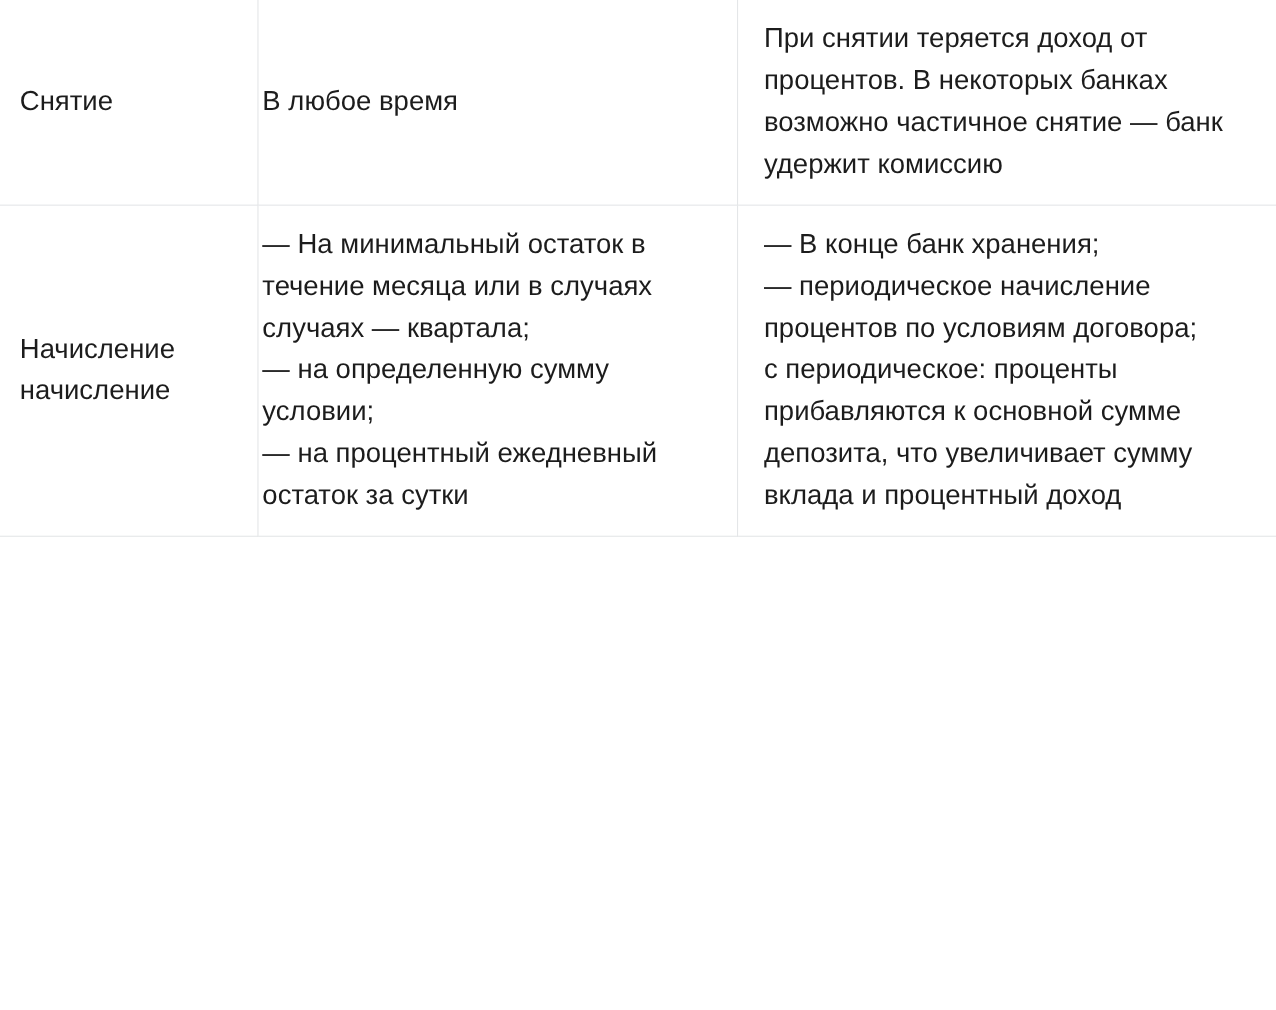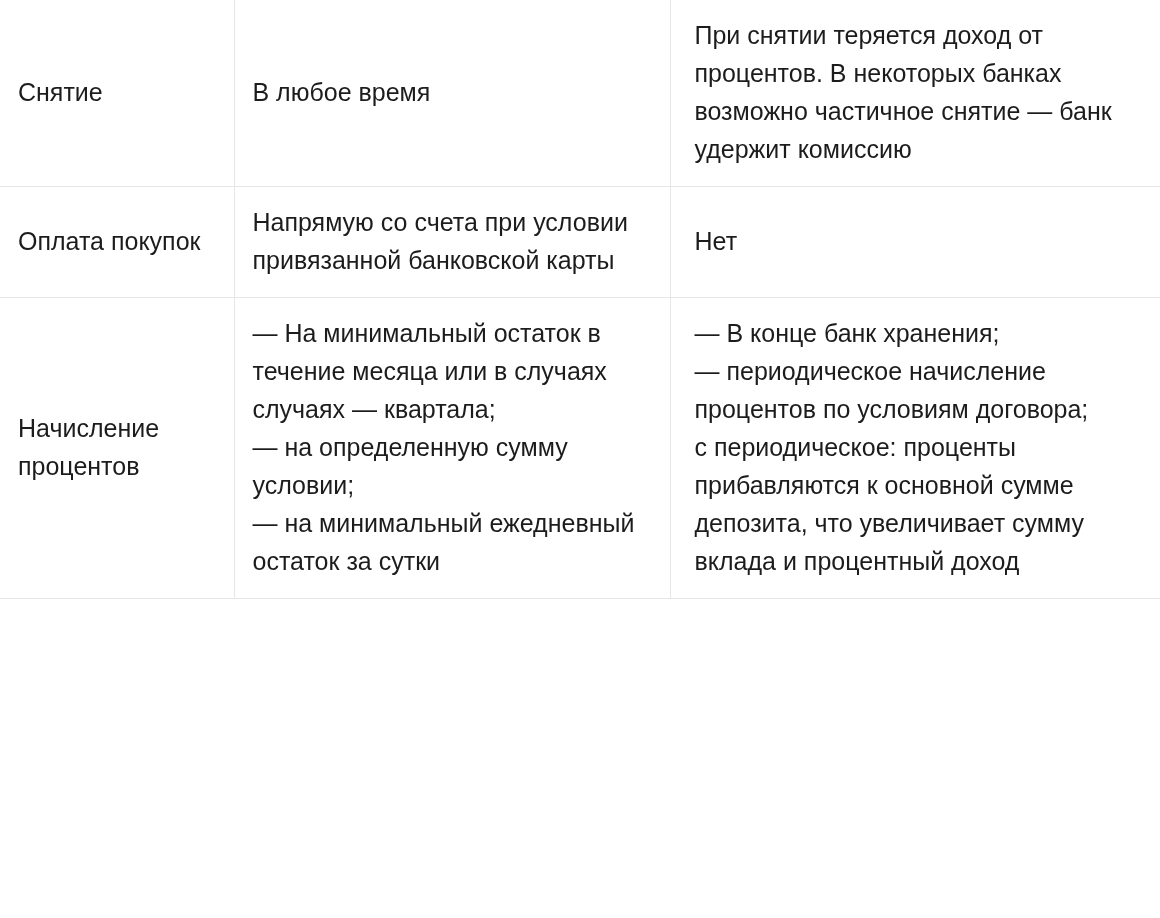--- a/index.html
+++ b/index.html
@@ -39,21 +39,21 @@
   }
   table.compare tr.row-first td {
     border-top: none;
   }
   table.compare td.col-label {
     border-left: none;
     padding-right: 14px;
     margin-left: 44px;
   }
   table.compare td.col-mid {
-    padding-left: 18px;
+    padding-left: 4px;
     padding-right: 24px;
   }
   table.compare td.col-right {
     border-right: none;
     padding-left: 24px;
     padding-right: 22px;
   }
   .cell-lines {
     display: block;
   }
@@ -71,31 +71,26 @@
       <col class="c2">
       <col class="c3">
     </colgroup>
     <tbody>
       <tr class="row-first">
         <td class="col-label">Снятие</td>
         <td class="col-mid">В любое время</td>
         <td class="col-right">При снятии теряется доход от процентов. В некоторых банках возможно частичное снятие — банк удержит комиссию</td>
       </tr>
       <tr>
-        <td class="col-label">Оплата покупок</td>
-        <td class="col-mid">Напрямую со счета при условии привязанной банковской карты</td>
-        <td class="col-right">Нет</td>
-      </tr>
-      <tr>
-        <td class="col-label">Начисление процентов</td>
+        <td class="col-label">Начисление начисление</td>
         <td class="col-mid">
           <span class="cell-lines">
             <span class="ln">— На минимальный остаток в течение месяца или в случаях случаях — квартала;</span>
             <span class="ln">— на определенную сумму условии;</span>
-            <span class="ln">— на минимальный ежедневный остаток за сутки</span>
+            <span class="ln">— на процентный ежедневный остаток за сутки</span>
           </span>
         </td>
         <td class="col-right">
           <span class="cell-lines">
             <span class="ln">— В конце банк хранения;</span>
             <span class="ln">— периодическое начисление процентов по условиям договора;</span>
             <span class="ln">с периодическое: проценты прибавляются к основной сумме депозита, что увеличивает сумму вклада и процентный доход</span>
           </span>
         </td>
       </tr>

